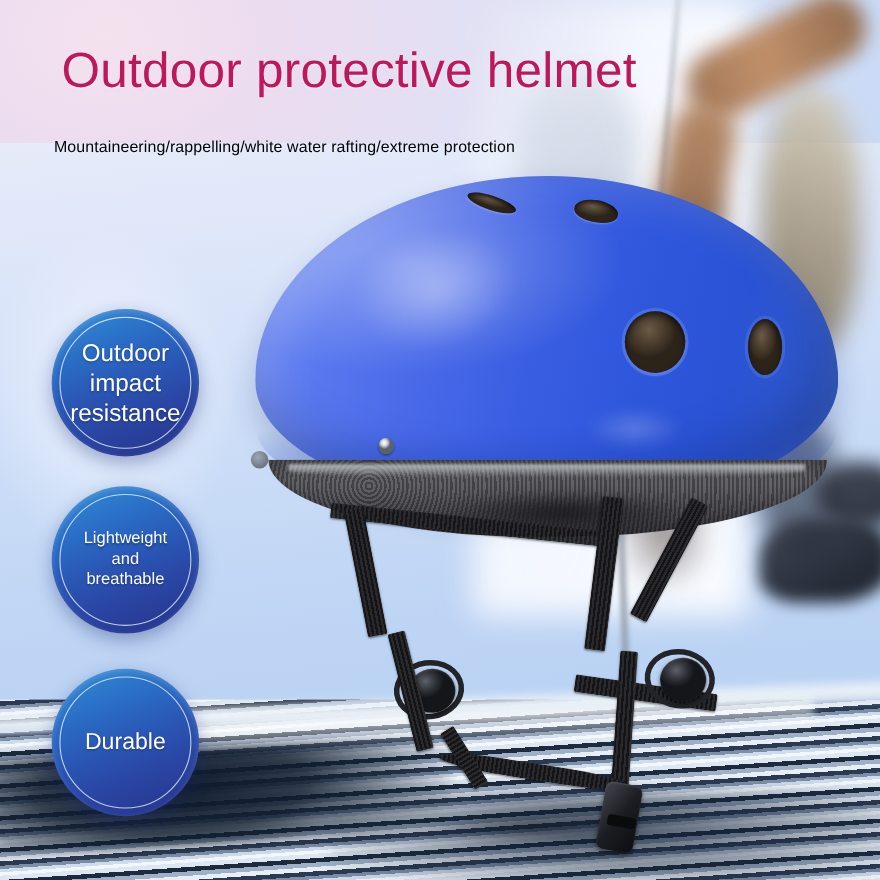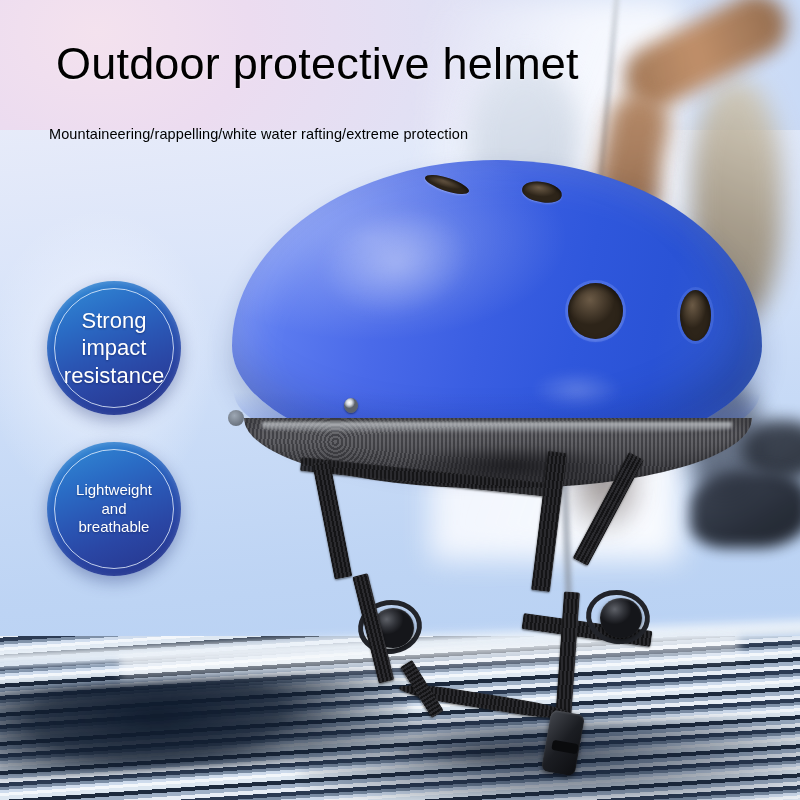--- a/index.html
+++ b/index.html
@@ -184,21 +184,21 @@
     background:linear-gradient(120deg,#43464d,#1b1d22 50%,#0d0e11);
     box-shadow:0 2px 5px rgba(0,0,0,.55), inset 0 1px 2px rgba(255,255,255,.12);
     transform:rotate(10deg);}
   .buckle-notch{position:absolute;left:552px;top:742px;width:26px;height:10px;border-radius:3px;
     background:#0a0b0d;transform:rotate(10deg);}
   .strap-shadow{position:absolute;left:380px;top:740px;width:210px;height:26px;
     background:radial-gradient(closest-side,rgba(8,14,26,.5),rgba(8,14,26,0));filter:blur(6px);}
 
   
   .title{position:absolute;left:56px;top:38px;
-    font-size:45px;font-weight:400;color:#000000;letter-spacing:.2px;
+    font-size:45px;font-weight:400;color:#be185d;letter-spacing:.2px;
     text-shadow:0 1px 2px rgba(255,255,255,.55);white-space:nowrap;}
   .subtitle{position:absolute;left:49px;top:126px;
     font-size:14.5px;font-weight:400;color:#000000;letter-spacing:.1px;white-space:nowrap;}
 
   
   .badge{position:absolute;width:134px;height:134px;border-radius:50%;
     background:linear-gradient(158deg,
       #3a8ed6 0%, #2f7fcf 14%, #2a6cc5 30%, #2a56b4 50%, #2a46a4 68%, #283c96 84%, #26358c 100%);
     box-shadow:0 6px 16px rgba(22,40,110,.35), inset 0 2px 6px rgba(255,255,255,.18);
     display:flex;align-items:center;justify-content:center;text-align:center;}
@@ -276,23 +276,26 @@
     <div class="strap s-chin"></div>
     <div class="strap s-chin2"></div>
     <div class="buckle"></div>
     <div class="buckle-notch"></div>
   </div>
 
   <div class="title">Outdoor protective helmet</div>
   <div class="subtitle">Mountaineering/rappelling/white water rafting/extreme protection</div>
 
   <div class="badge b1">
-    <span class="badge-txt">Strong
+    <span class="badge-txt">Outdoor
 impact
 resistance</span>
   </div>
   <div class="badge b2">
     <span class="badge-txt">Lightweight
 and
 breathable</span>
   </div>
+  <div class="badge b3">
+    <span class="badge-txt">Durable</span>
+  </div>
 
 </div>
 
 </body></html>

